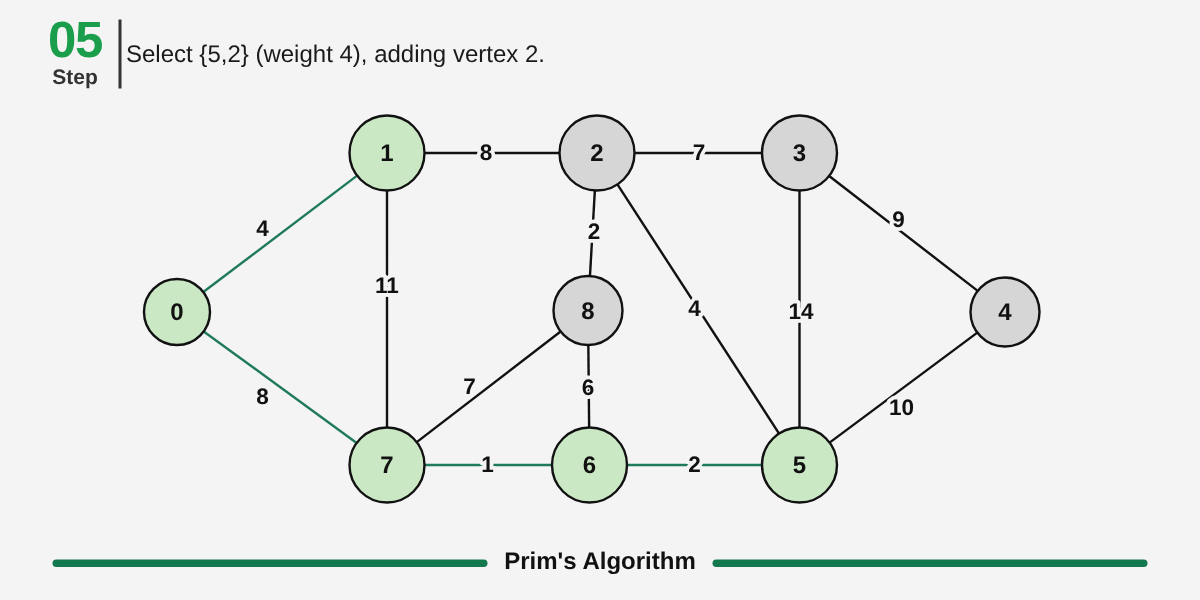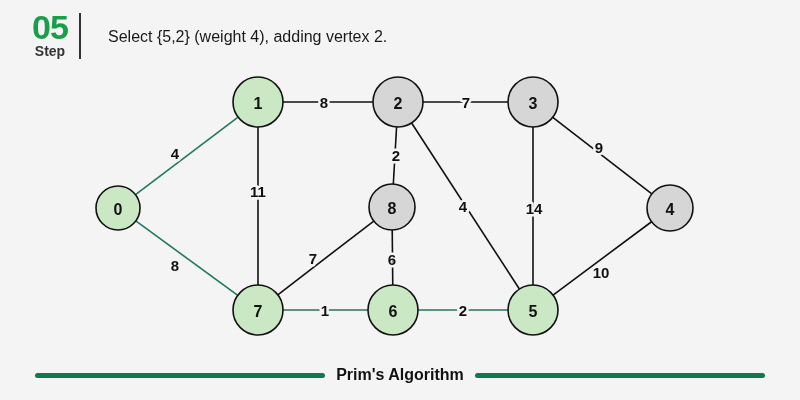--- a/index.html
+++ b/index.html
@@ -43,21 +43,21 @@
     margin-top: 1px;
   }
   #header-divider {
     position: absolute;
     left: 79px; top: 13px;
     width: 2px; height: 46px;
     background: #333333;
   }
   #header-title {
     position: absolute;
-    left: 108px; top: 28px;
+    left: 84px; top: 28px;
     font-size: 16px;
     color: #1a1a1a;
     white-space: nowrap;
   }
 
   
   #graph-area {
     position: absolute;
     left: 0; top: 60px;
     width: 800px; height: 295px;

